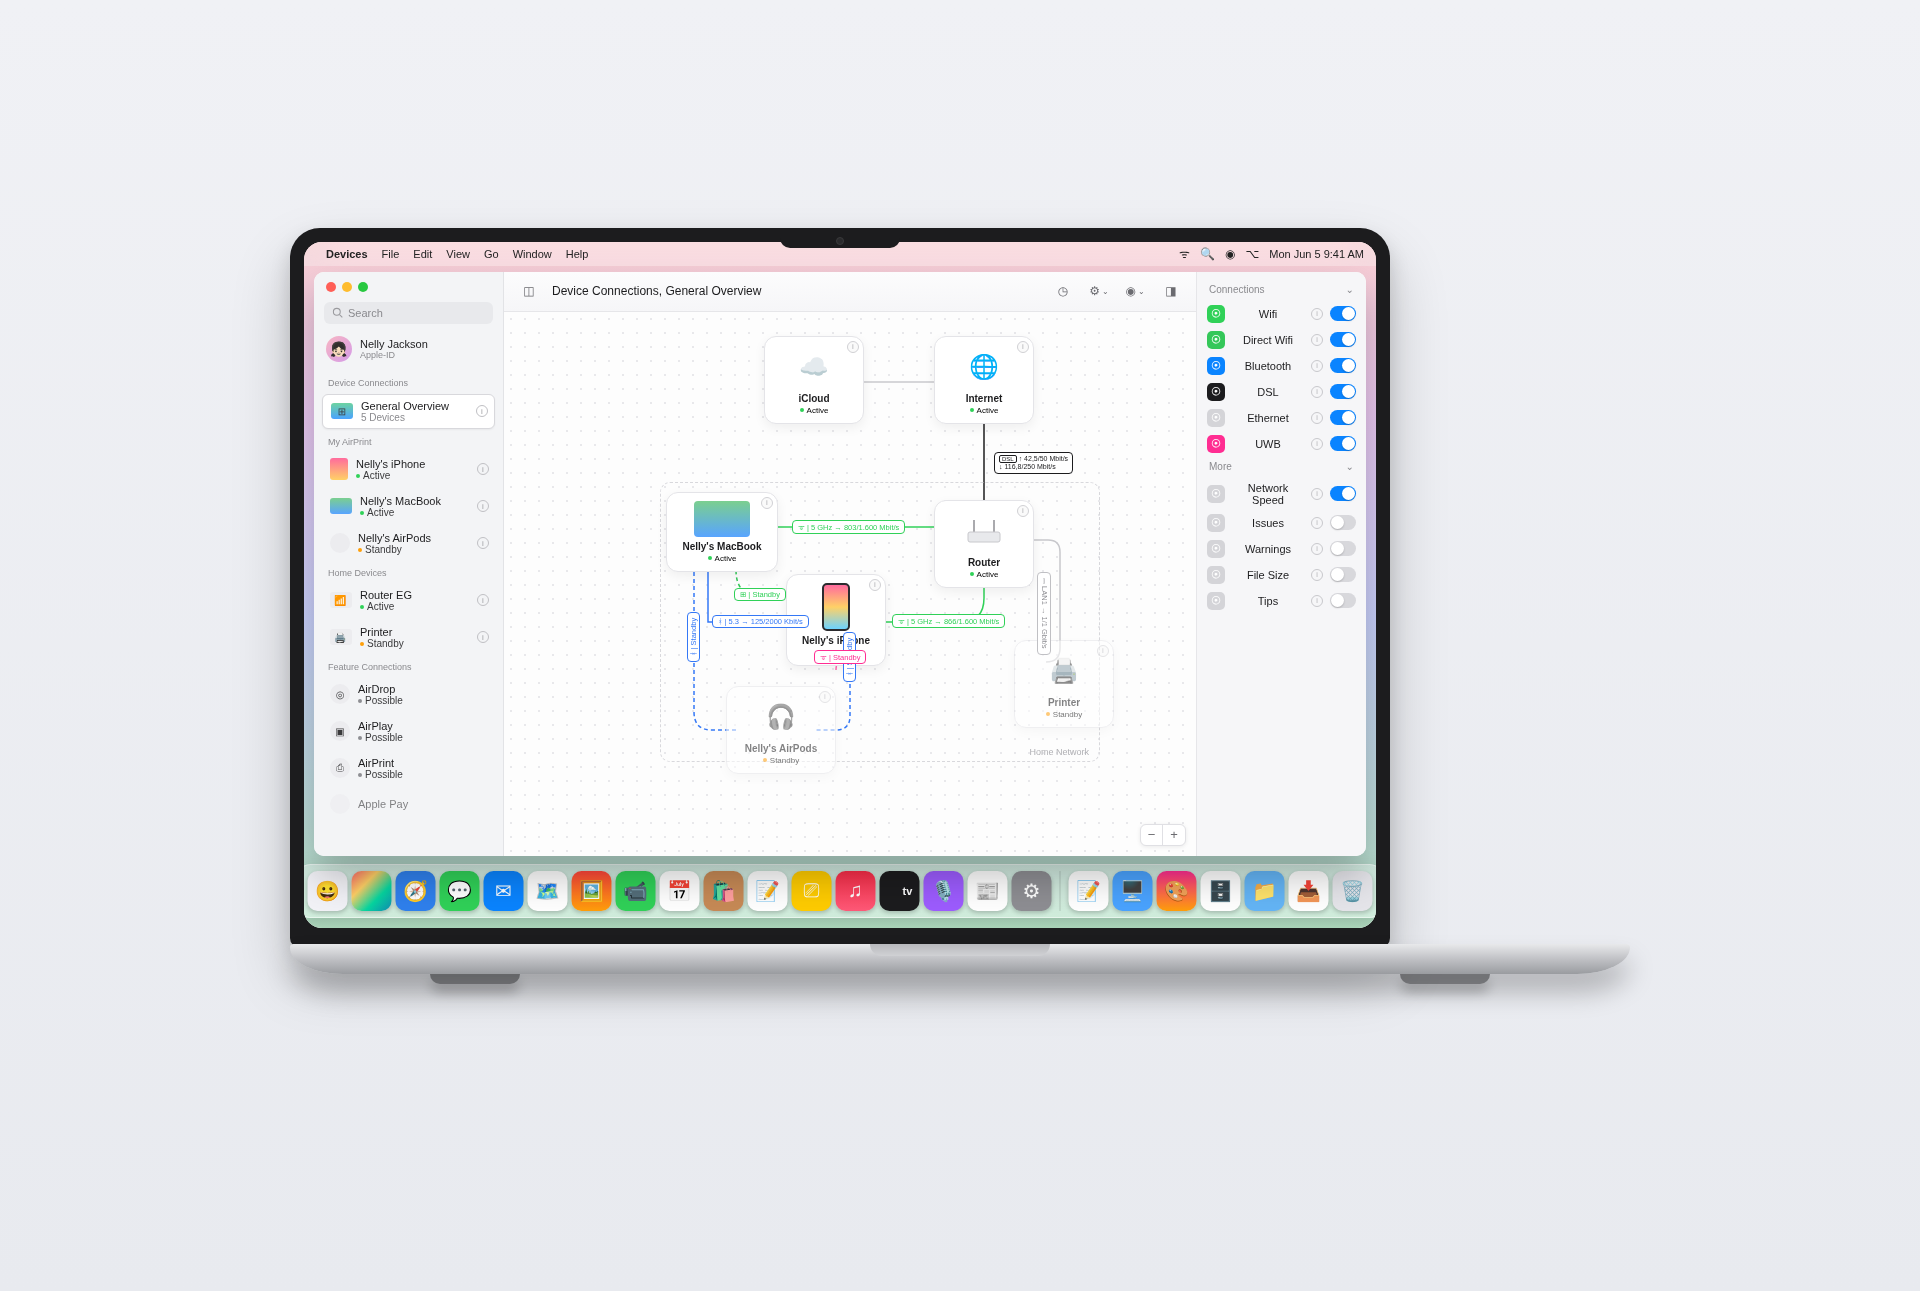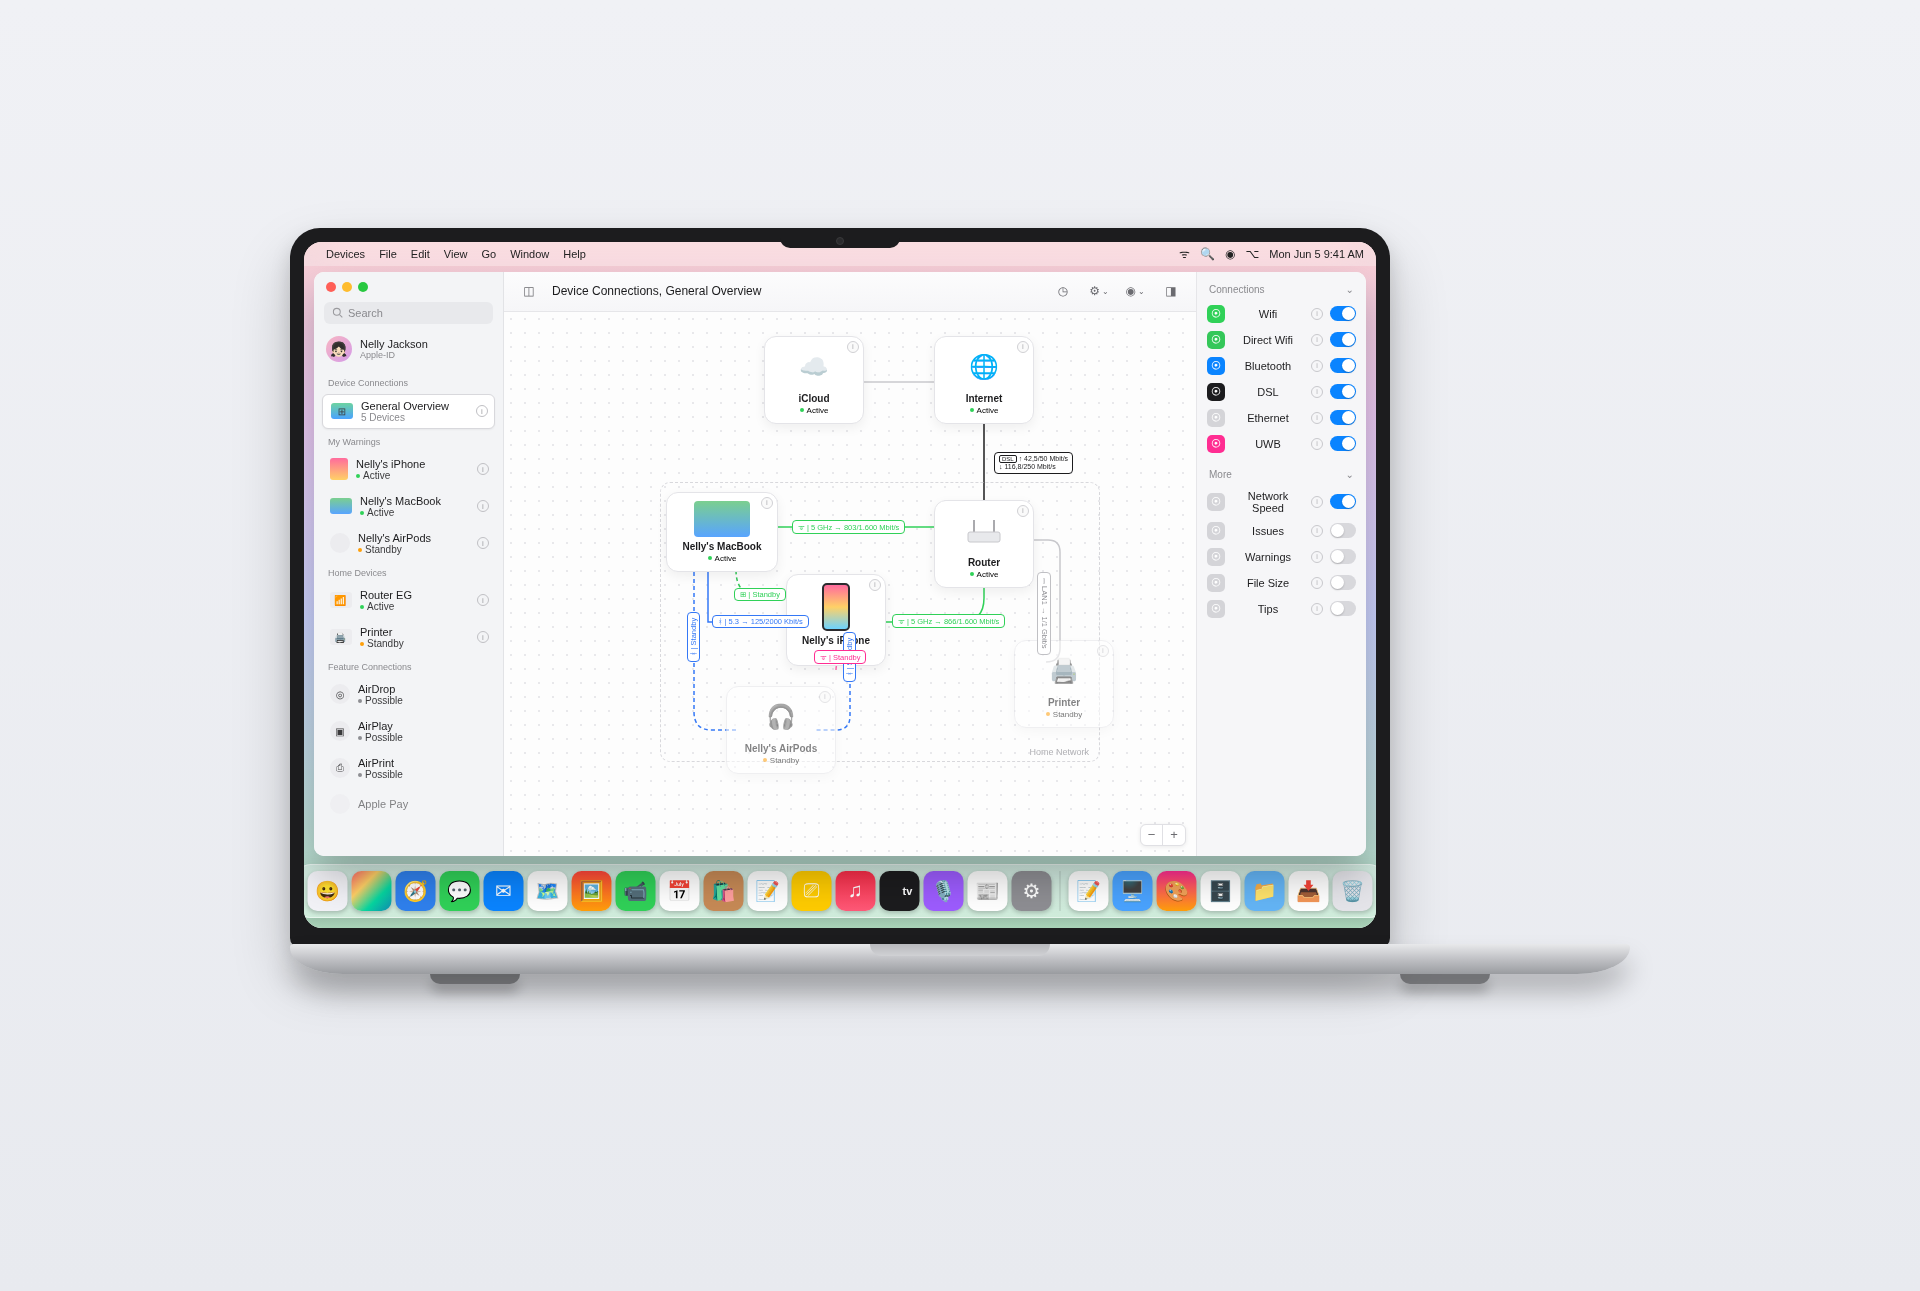--- a/index.html
+++ b/index.html
@@ -14,21 +14,21 @@
 .base { width: 1340px; height: 30px; background: linear-gradient(180deg,#e8e9eb 0%,#bcbdc1 55%,#9a9ca0 100%); border-radius: 4px 4px 60px 60px / 4px 4px 30px 30px; margin: -4px auto 0; position: relative; box-shadow: 0 18px 26px rgba(0,0,0,0.25); }
 .base::before { content:""; position:absolute; left:50%; top:0; transform:translateX(-50%); width:180px; height:12px; background: linear-gradient(180deg,#b8b9bd,#d0d1d4); border-radius: 0 0 12px 12px; }
 .feet { width: 1060px; height: 14px; margin: 0 auto; display:flex; justify-content:space-between; }
 .feet span { width: 90px; height: 10px; background:#8e8f93; border-radius: 0 0 10px 10px; box-shadow: 0 8px 12px rgba(0,0,0,0.25); }
 
 
 .wallpaper { position:absolute; inset:0; background: linear-gradient(180deg,#f9cfd3 0%,#e9c7f0 25%,#c8d0fb 55%,#b6e3c6 100%); }
 .menubar { position:absolute; top:0; left:0; right:0; height:24px; background: rgba(255,255,255,0.3); backdrop-filter: blur(20px); display:flex; align-items:center; padding: 0 12px; font-size: 11px; color:#222; z-index: 50; }
 .menubar .apple { font-size: 13px; margin-right: 10px; }
 .menubar .menus { display:flex; gap:14px; }
-.menubar .menus span:first-child { font-weight:400; }
+.menubar .menus span:first-child { font-weight:700; }
 .menubar .status { margin-left:auto; display:flex; align-items:center; gap:10px; font-size:11px; }
 .menubar .status .ico { font-size:12px; }
 
 .dock { position:absolute; bottom:10px; left:50%; transform:translateX(-50%); height:54px; background: rgba(255,255,255,0.35); border-radius: 14px; display:flex; align-items:center; gap:4px; padding: 6px 10px; box-shadow: 0 6px 20px rgba(0,0,0,0.2); z-index:40; border:1px solid rgba(255,255,255,0.5); }
 .dock .sep { width:1px; height:40px; background: rgba(0,0,0,0.15); margin: 0 4px; }
 .dock .app { width:40px; height:40px; border-radius:10px; display:flex; align-items:center; justify-content:center; font-size:20px; color:#fff; box-shadow: 0 2px 4px rgba(0,0,0,0.2); }
 
 
 .window { position:absolute; top:30px; left:10px; right:10px; bottom:72px; background:#fff; border-radius:10px; box-shadow: 0 20px 40px rgba(0,0,0,0.25); display:flex; overflow:hidden; z-index:45; }
 
@@ -150,21 +150,21 @@
           <div class="section-hdr">Device Connections</div>
           <div class="nav-item selected">
             <div class="thumb" style="background:linear-gradient(#6dd3a1,#4aa3ff)">⊞</div>
             <div class="lbl">
               <div class="t">General Overview</div>
               <div class="s" style="color:#8a8a8e">5 Devices</div>
             </div>
             <div class="info">i</div>
           </div>
 
-          <div class="section-hdr">My Warnings</div>
+          <div class="section-hdr">My AirPrint</div>
           <div class="nav-item">
             <div class="thumb tall" style="background:linear-gradient(#ff6b9d,#ffd166)"></div>
             <div class="lbl">
                 <div class="t">Nelly's iPhone</div>
                 <div class="s"><span class="status-dot dot-green"></span><span>Active</span></div>
               </div>
             <div class="info">i</div>
           </div>
           <div class="nav-item">
             <div class="thumb" style="background:linear-gradient(#7bcf8f,#58a4ff)"></div>
@@ -374,21 +374,21 @@
                 <div class="inf">i</div>
                 <div class="switch on"></div>
               </div>
               <div class="insp-row">
                 <div class="badge" style="background: rgb(255, 45, 146);">⦿</div>
                 <div class="lbl">UWB</div>
                 <div class="inf">i</div>
                 <div class="switch on"></div>
               </div>
             </div>
-          <div class="insp-hdr" style="margin-top:8px">
+          <div class="insp-hdr" style="">
             <span>More</span>
               <span>⌄</span>
           </div>
           <div id="insp-more">
               <div class="insp-row">
                 <div class="badge" style="background: rgb(212, 212, 216);">⦿</div>
                 <div class="lbl">Network Speed</div>
                 <div class="inf">i</div>
                 <div class="switch on"></div>
               </div>

